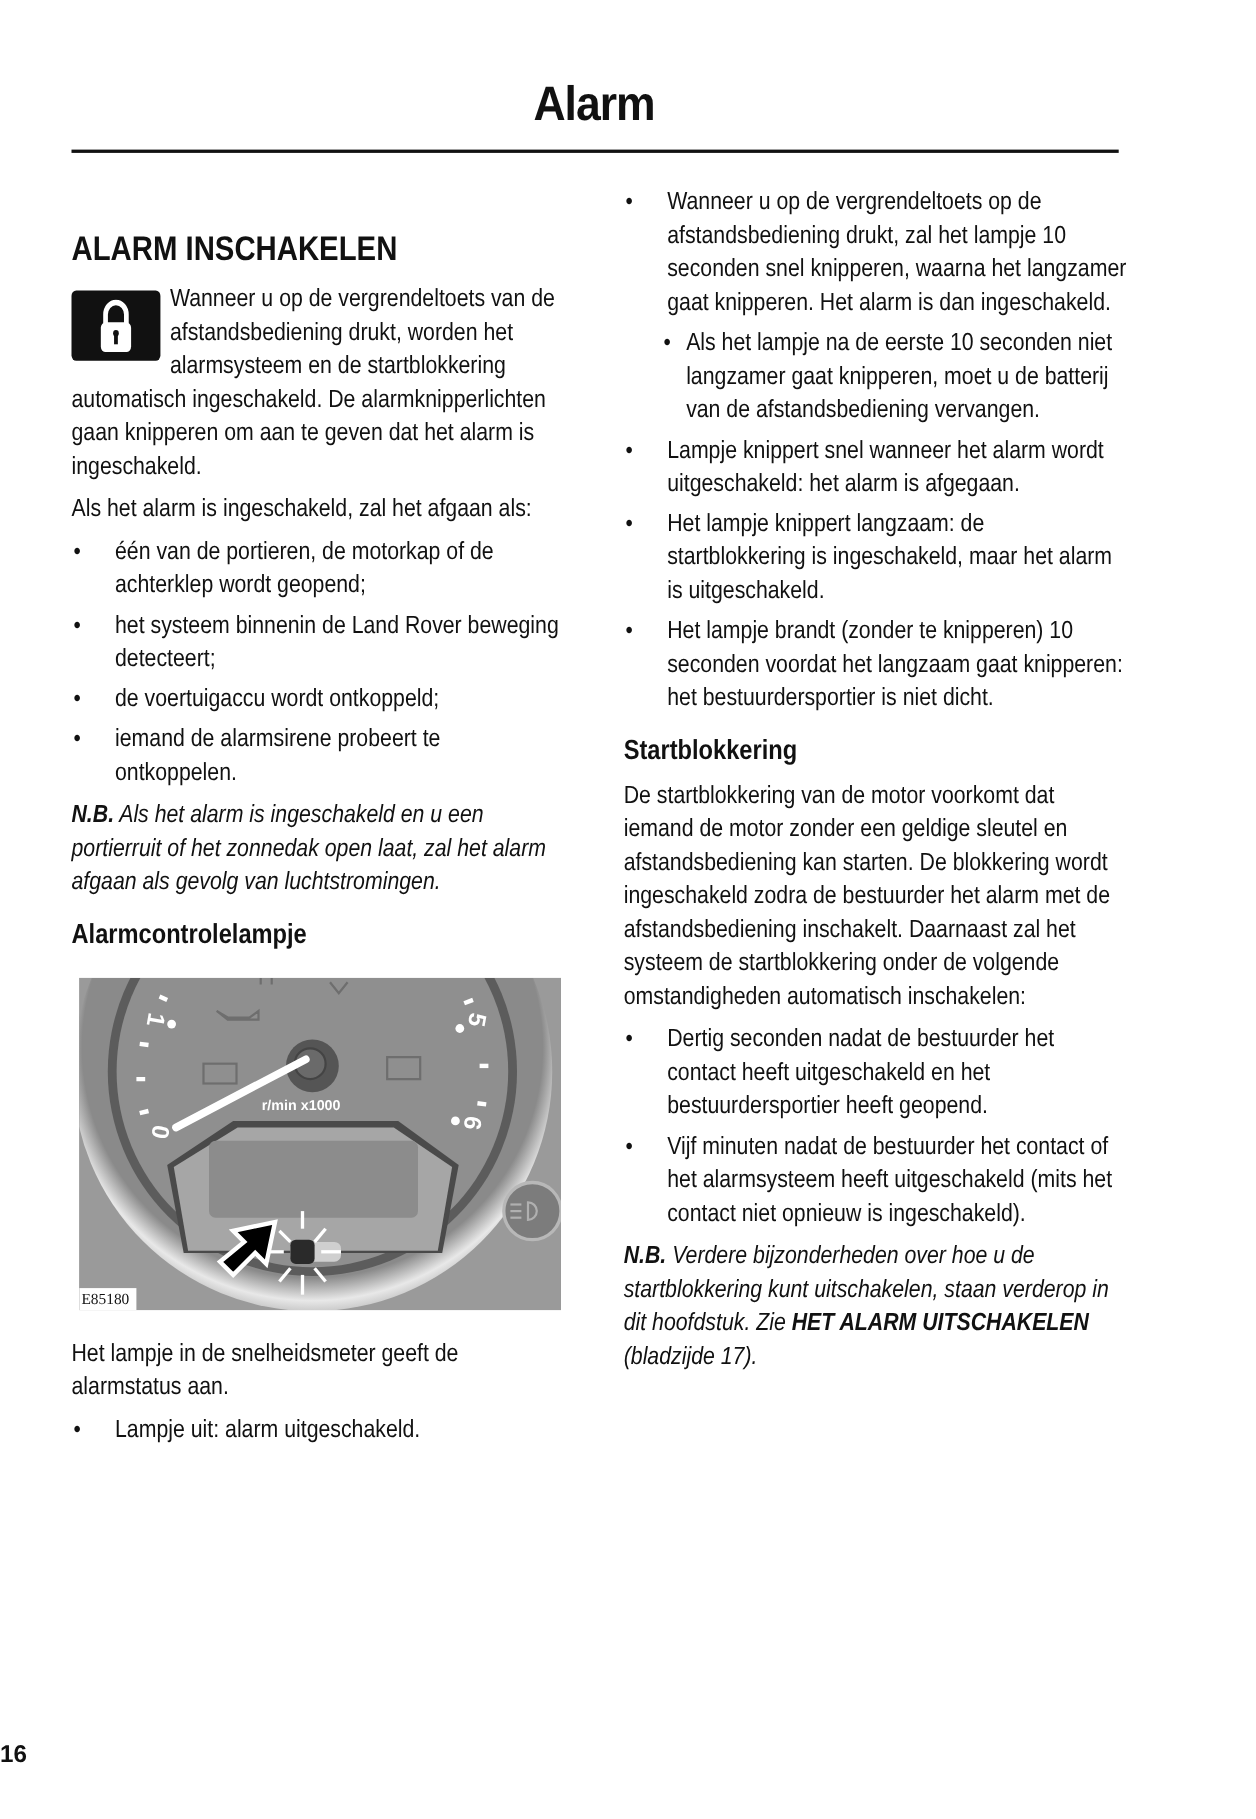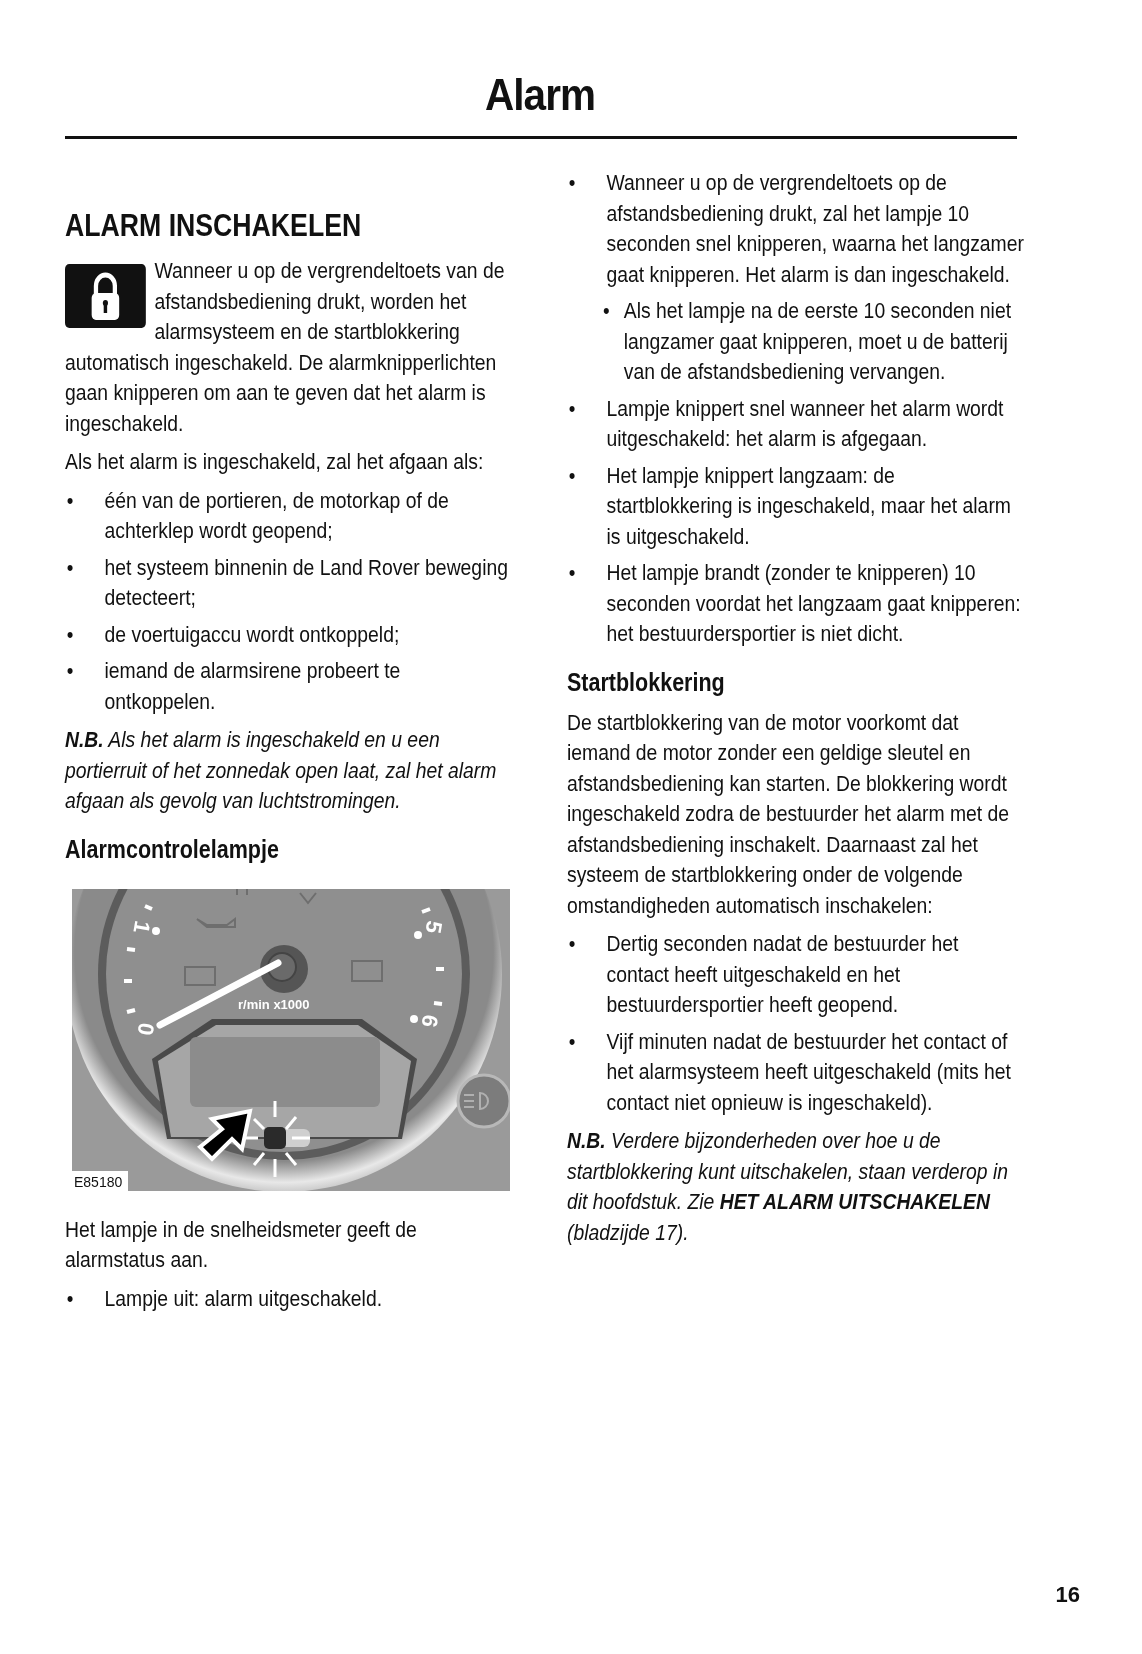--- a/index.html
+++ b/index.html
@@ -41,24 +41,24 @@
   .nb-label { font-weight: bold; font-style: italic; }
   .nb { font-style: italic; }
   .nb-ref { font-weight: bold; font-style: italic; }
   .figure {
     position: relative; width: 438px; height: 302px; margin: 24px 0 24px 7px;
     background: #9c9c9c; overflow: hidden;
   }
   .figure svg { position: absolute; left: 0; top: 0; }
   .fig-label {
     position: absolute; left: 0; bottom: 0; background: #fff; padding: 2px 6px 0 2px;
-    font-family: Liberation Sans, sans-serif; font-size: 14px; line-height: 18px; color: #111;
+    font-family: Liberation Serif, serif; font-size: 14px; line-height: 18px; color: #111;
   }
   .page-number {
-    position: absolute; left: 0; width: 1080px; top: 1582px; text-align: right;
+    position: absolute; left: 0; width: 1080px; top: 1582px; text-align: left;
     font-size: 22px; font-weight: bold;
   }
 </style>
 </head>
 <body>
 
 <div class="page-title">Alarm</div>
 <div class="title-rule"></div>
 
 <div class="col col-left">

